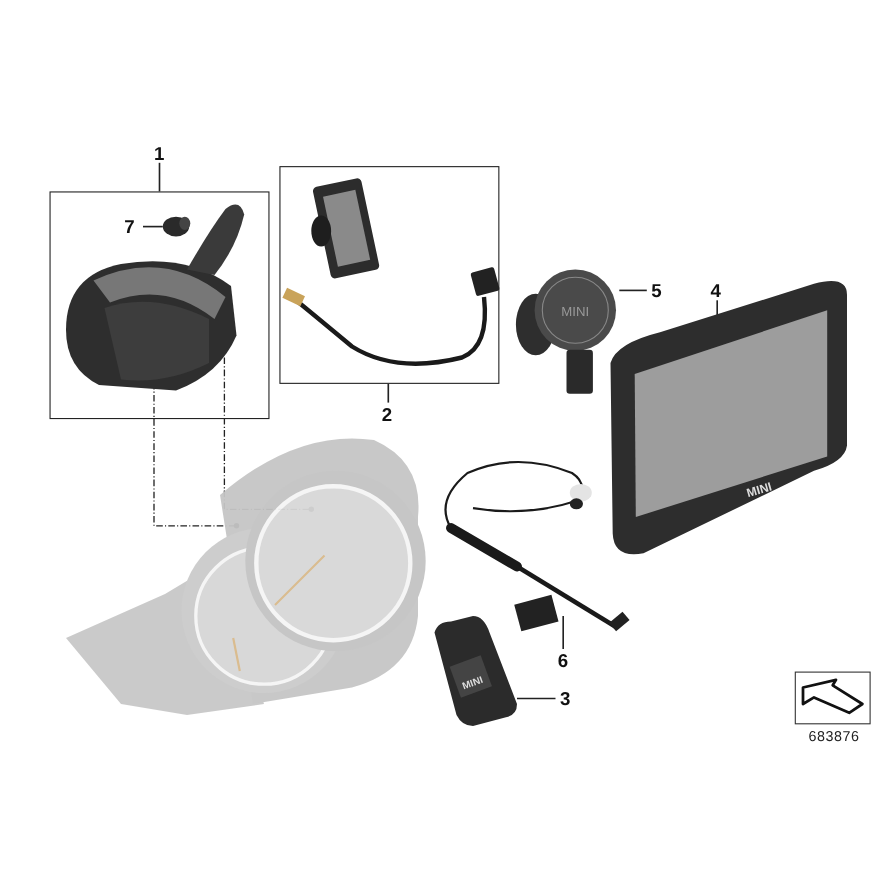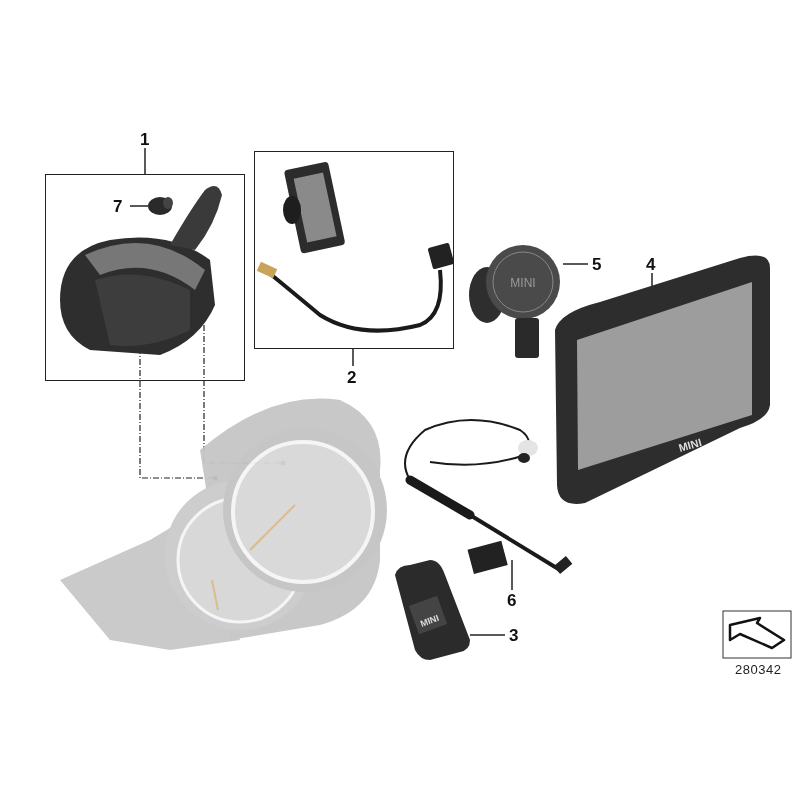--- a/index.html
+++ b/index.html
@@ -100,13 +100,13 @@
 </svg>
 
 <div class="label" style="left:140px;top:131px;">1</div>
 <div class="label" style="left:347px;top:369px;">2</div>
 <div class="label" style="left:509px;top:627px;">3</div>
 <div class="label" style="left:646px;top:256px;">4</div>
 <div class="label" style="left:592px;top:256px;">5</div>
 <div class="label" style="left:507px;top:592px;">6</div>
 <div class="label" style="left:113px;top:198px;">7</div>
 
-<div class="diag-num" style="left:735px;top:662px;">280342</div>
+<div class="diag-num" style="left:735px;top:662px;">683876</div>
 
 </body></html>

